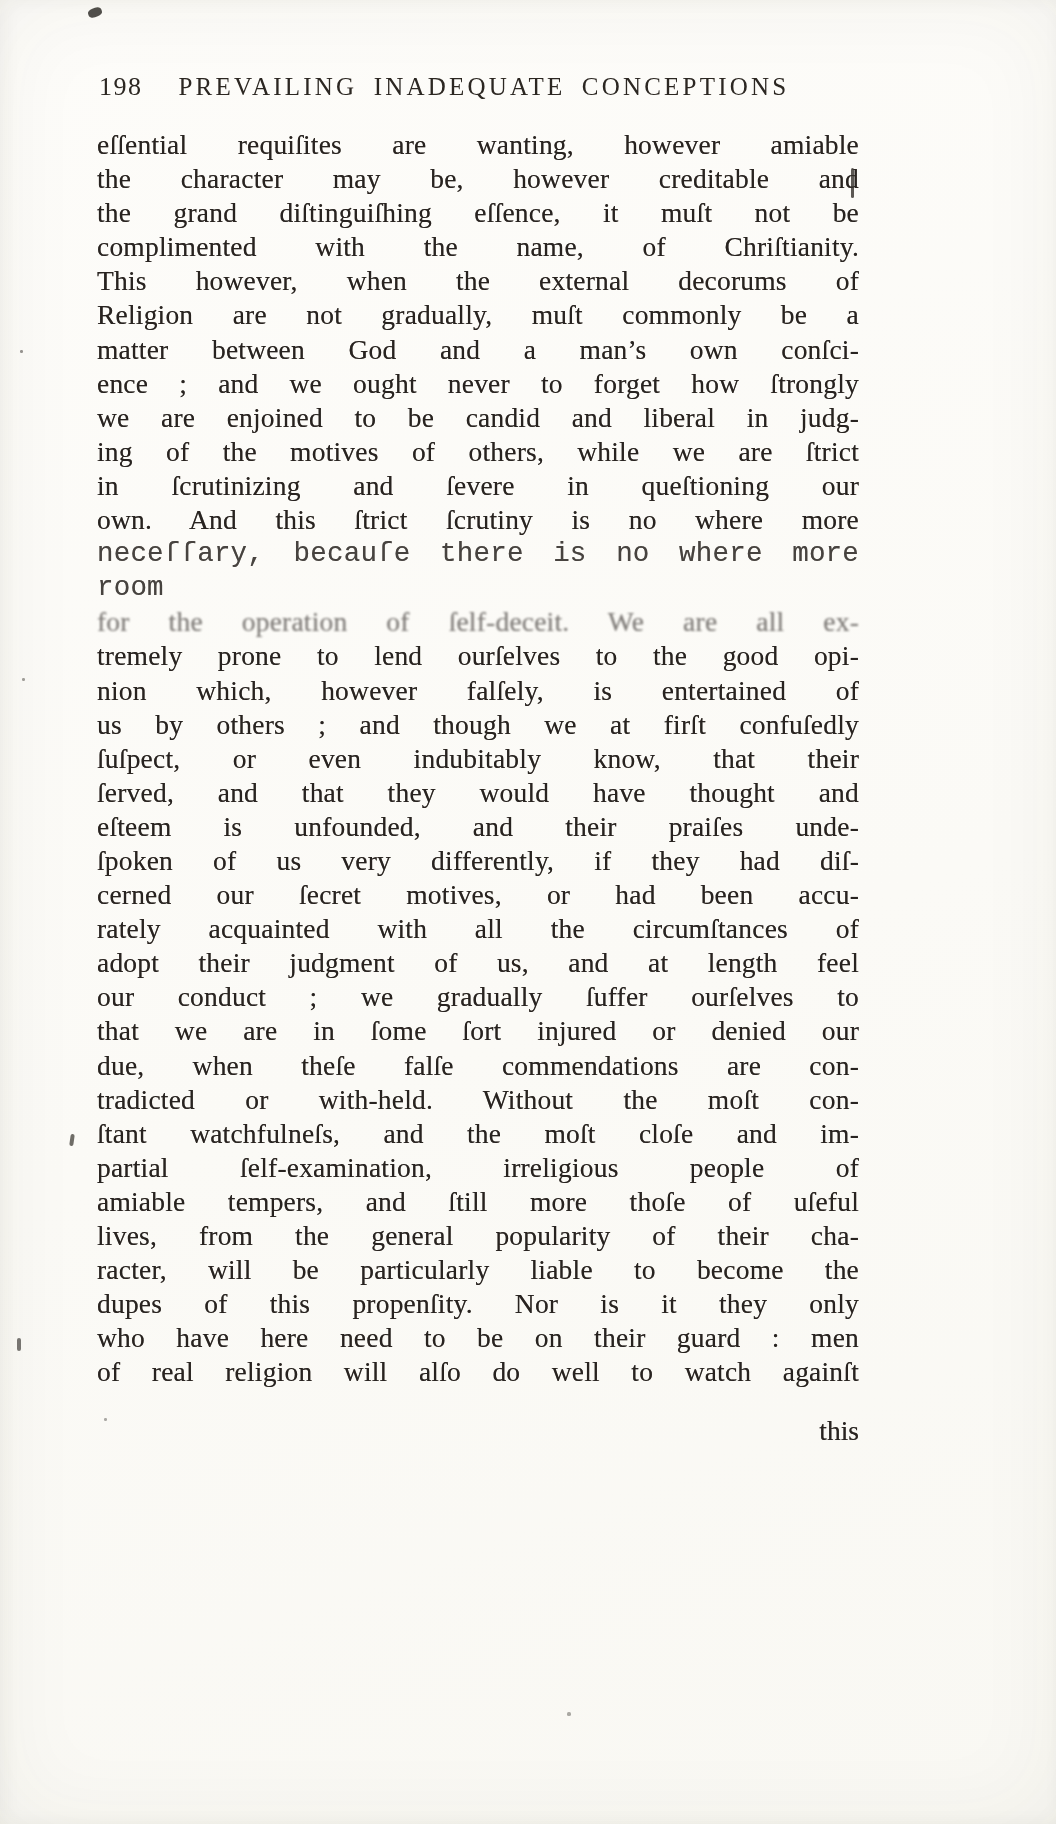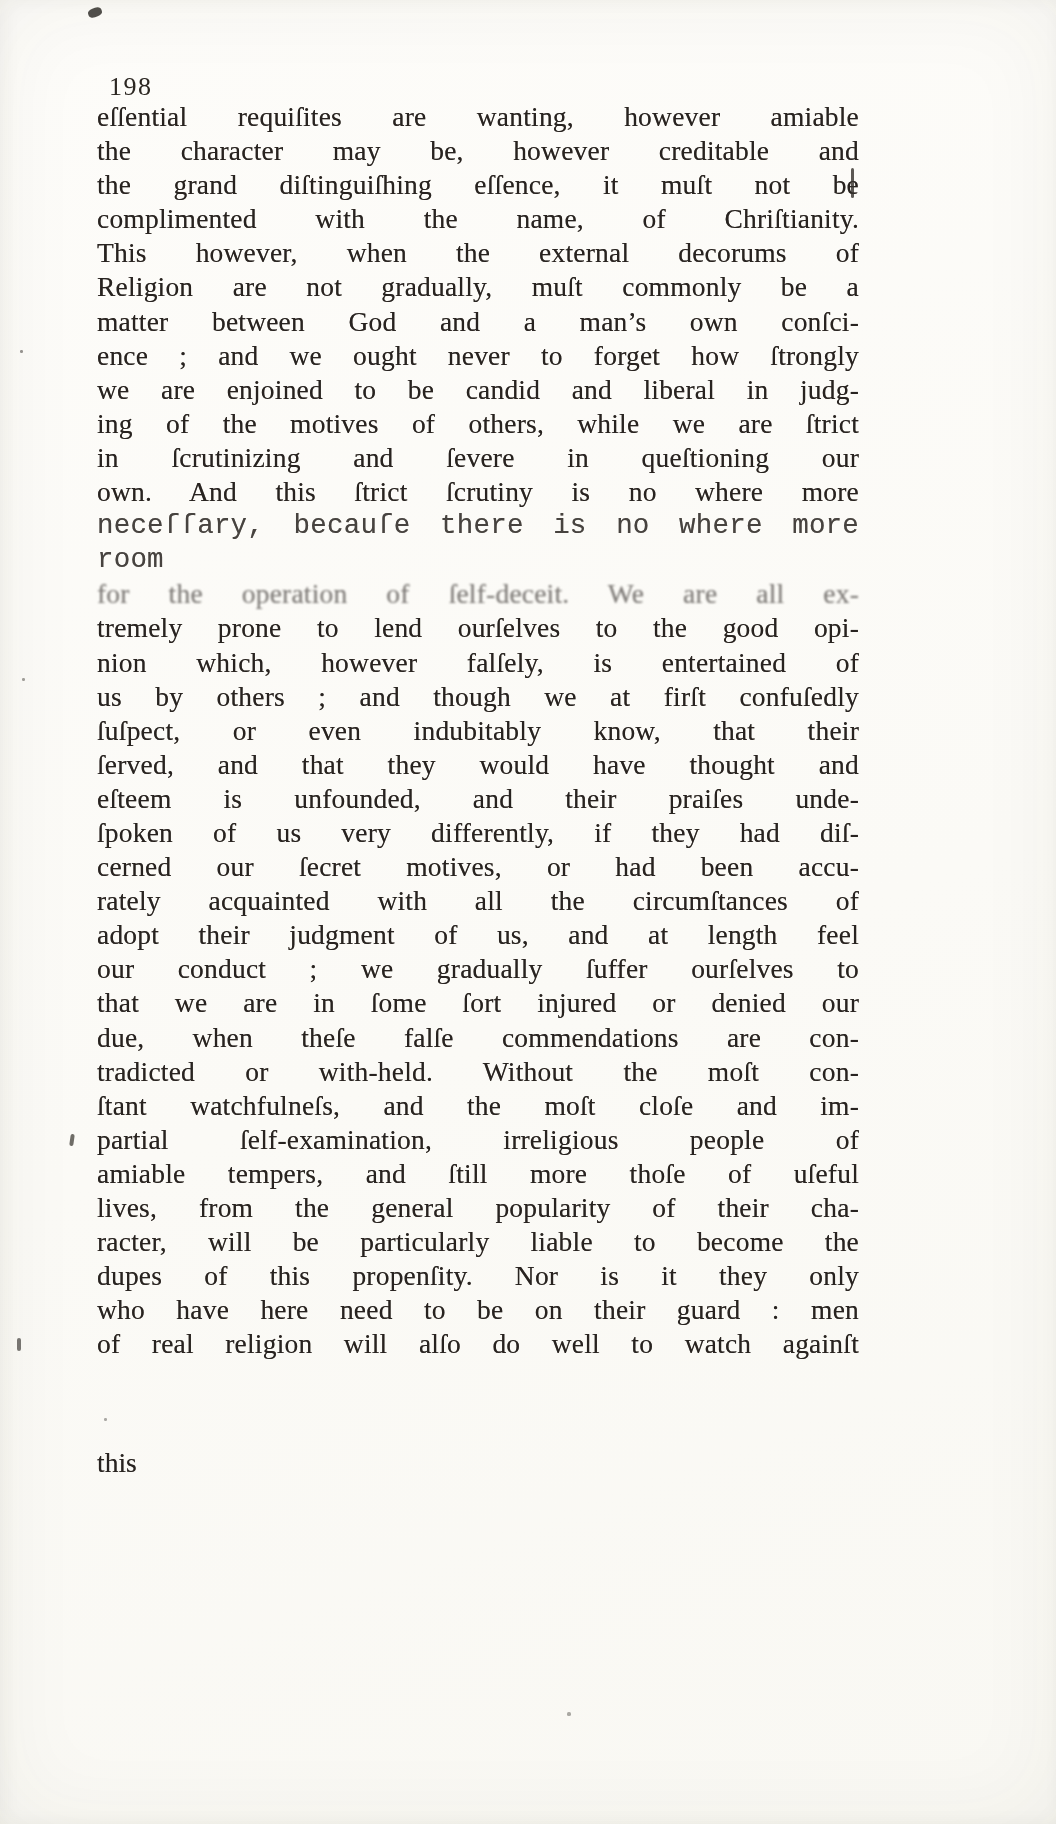--- a/index.html
+++ b/index.html
@@ -17,41 +17,41 @@
     width: 1056px;
     height: 1824px;
     background: linear-gradient(160deg, #fdfcf9 0%, #fbfaf6 55%, #f9f8f3 100%);
     box-shadow: inset 0 0 90px rgba(60,50,40,0.05), inset 4px 0 18px rgba(60,50,40,0.05);
     font-family: "Liberation Serif", "DejaVu Serif", serif;
     color: #282320;
   }
   .page-header {
     position: absolute;
     top: 72px;
-    left: 109px;
+    left: 99px;
     width: 762px;
     display: flex;
     align-items: baseline;
   }
   .page-number {
     font-size: 26px;
     letter-spacing: 1.5px;
     margin-right: 36px;
     color: #2c2722;
   }
   .running-title {
     font-size: 25px;
     letter-spacing: 3.2px;
     word-spacing: 7px;
     color: #2c2722;
     white-space: nowrap;
   }
   .body-text {
     position: absolute;
-    top: 100px;
+    top: 128px;
     left: 97px;
     width: 762px;
   }
   .text-line {
     font-size: 27.5px;
     line-height: 34.1px;
     letter-spacing: 0.2px;
     text-align: justify;
     text-align-last: justify;
     white-space: normal;
@@ -63,26 +63,26 @@
     opacity: 0.85;
     filter: blur(0.3px);
     font-family: Liberation Mono, monospace;
   }
   .text-line:nth-child(14) {
     opacity: 0.6;
     filter: blur(0.8px);
   }
   .catchword-line {
     position: absolute;
-    top: 1446px;
+    top: 1414px;
     left: 97px;
     width: 762px;
     font-size: 27.5px;
     line-height: 34px;
-    text-align: left;
+    text-align: right;
     color: #282320;
     text-shadow: 0 0 0.4px rgba(45,38,30,0.55);
   }
   
   .artifact {
     position: absolute;
     background: #33302b;
     border-radius: 40%;
   }
   .artifact.a1 { left: 88px;  top: 8px;    width: 14px; height: 9px;  opacity: 0.85; transform: rotate(-18deg); }
@@ -94,20 +94,21 @@
   .artifact.a7 { left: 567px; top: 1712px; width: 4px;  height: 4px;  opacity: 0.4; }
   .artifact.a8 { left: 104px; top: 1418px; width: 3px;  height: 3px;  opacity: 0.4; }
 </style>
 </head>
 <body>
 
 <div class="page">
 
   <div class="page-header">
     <span class="page-number">198</span>
+    <span class="running-title">PREVAILING INADEQUATE CONCEPTIONS</span>
   </div>
 
   <div class="body-text">
       <div class="text-line">eſſential requiſites are wanting, however amiable</div>
       <div class="text-line">the character may be, however creditable and</div>
       <div class="text-line">the grand diſtinguiſhing eſſence, it muſt not be</div>
       <div class="text-line">complimented with the name, of Chriſtianity.</div>
       <div class="text-line">This however, when the external decorums of</div>
       <div class="text-line">Religion are not gradually, muſt commonly be a</div>
       <div class="text-line">matter between God and a man’s own conſci-</div>

